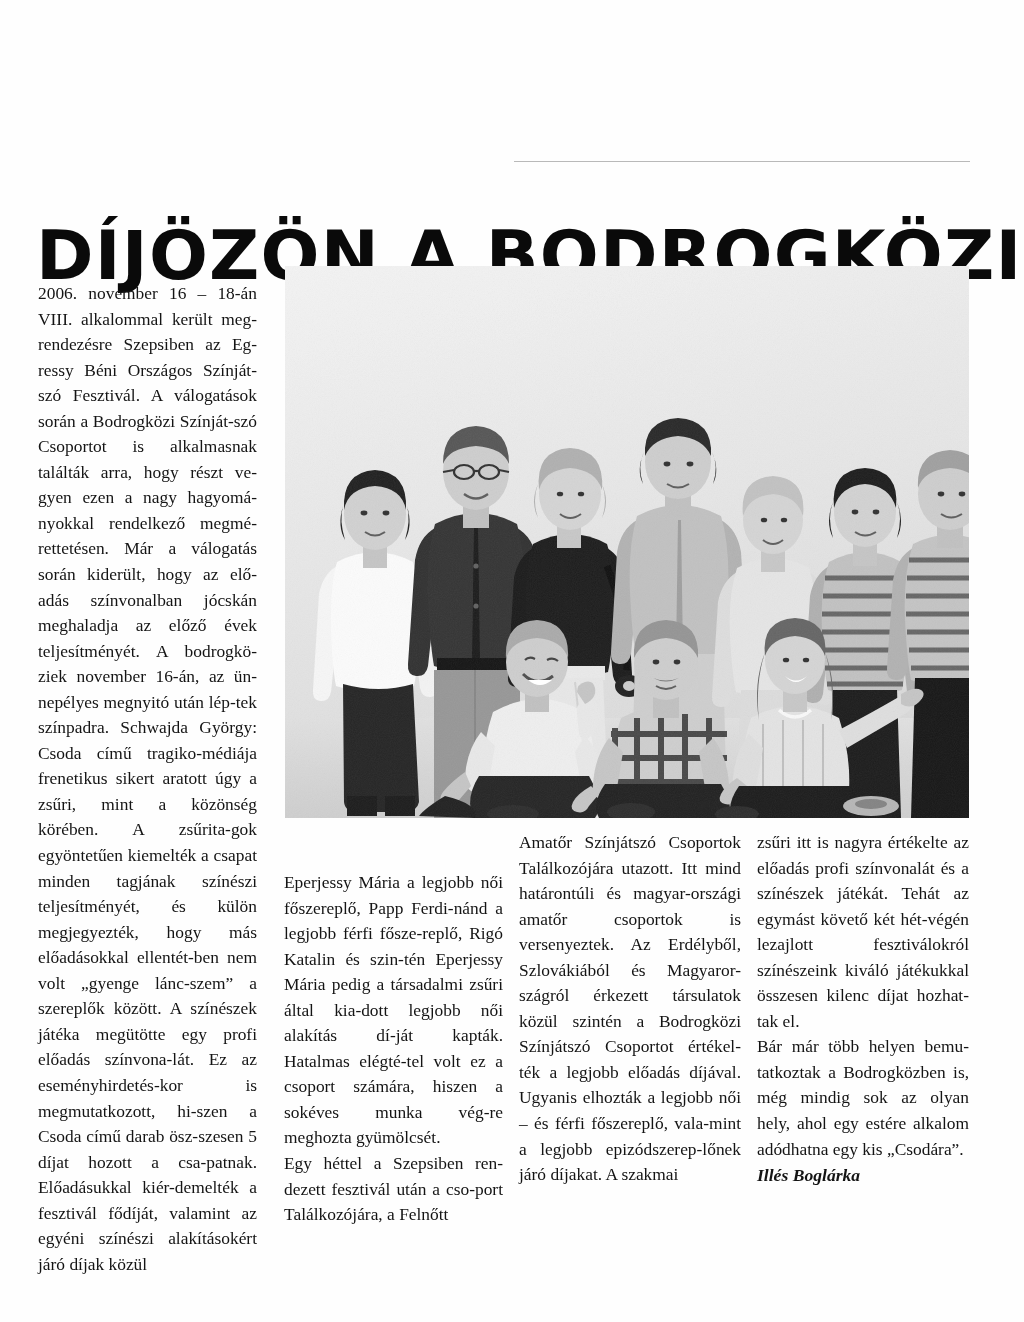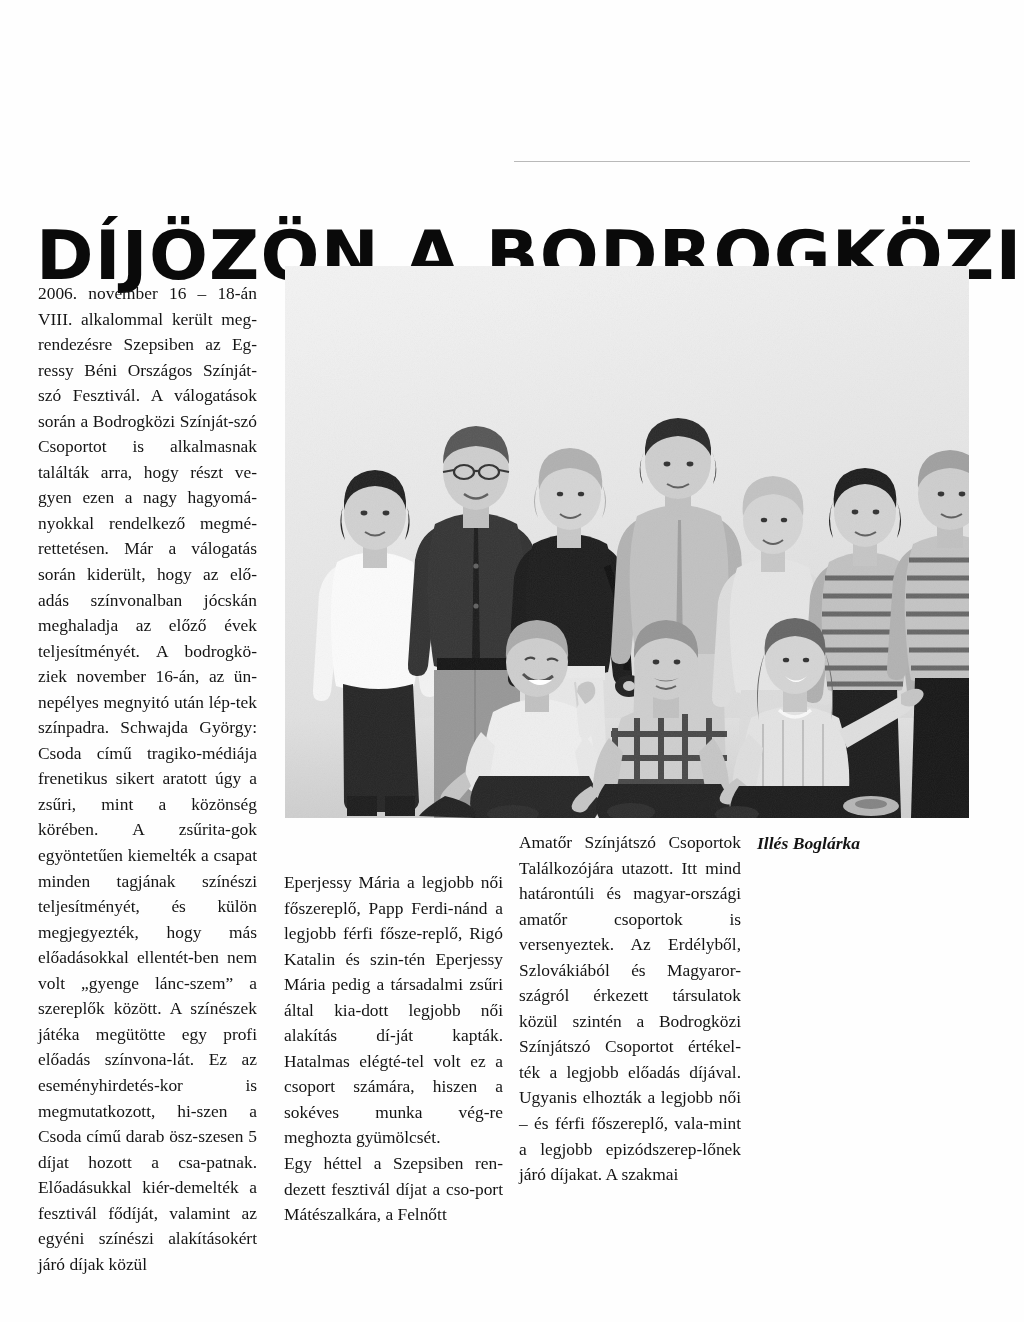--- a/index.html
+++ b/index.html
@@ -366,24 +366,26 @@
       <rect x="0" y="0" width="684" height="552" filter="url(#grain)" fill="#7a736a" opacity="0.5"></rect>
     </svg>
   </figure>
 
   <div class="col" id="col-1">
     <p>2006. november 16 – 18-án VIII. alkalommal került meg-rendezésre Szepsiben az Eg-ressy Béni Országos Színját-szó Fesztivál. A válogatások során a Bodrogközi Színját-szó Csoportot is alkalmasnak találták arra, hogy részt ve-gyen ezen a nagy hagyomá-nyokkal rendelkező megmé-rettetésen. Már a válogatás során kiderült, hogy az elő-adás színvonalban jócskán meghaladja az előző évek teljesítményét. A bodrogkö-ziek november 16-án, az ün-nepélyes megnyitó után lép-tek színpadra. Schwajda György: Csoda című tragiko-médiája frenetikus sikert aratott úgy a zsűri, mint a közönség körében. A zsűrita-gok egyöntetűen kiemelték a csapat minden tagjának színészi teljesítményét, és külön megjegyezték, hogy más előadásokkal ellentét-ben nem volt „gyenge lánc-szem” a szereplők között. A színészek játéka megütötte egy profi előadás színvona-lát. Ez az eseményhirdetés-kor is megmutatkozott, hi-szen a Csoda című darab ösz-szesen 5 díjat hozott a csa-patnak. Előadásukkal kiér-demelték a fesztivál fődíját, valamint az egyéni színészi alakításokért járó díjak közül</p>
   </div>
 
   <div class="col" id="col-2">
     <p>Eperjessy Mária a legjobb női főszereplő, Papp Ferdi-nánd a legjobb férfi fősze-replő, Rigó Katalin és szin-tén Eperjessy Mária pedig a társadalmi zsűri által kia-dott legjobb női alakítás dí-ját kapták. Hatalmas elégté-tel volt ez a csoport számára, hiszen a sokéves munka vég-re meghozta gyümölcsét.</p>
-    <p>Egy héttel a Szepsiben ren-dezett fesztivál díjat a cso-port Mátészalkára, a Felnőtt</p>
+    <p>Egy héttel a Szepsiben ren-dezett fesztivál után a cso-port Találkozójára, a Felnőtt</p>
   </div>
 
   <div class="col" id="col-3">
     <p>Amatőr Színjátszó Csoportok Találkozójára utazott. Itt mind határontúli és magyar-országi amatőr csoportok is versenyeztek. Az Erdélyből, Szlovákiából és Magyaror-szágról érkezett társulatok közül szintén a Bodrogközi Színjátszó Csoportot értékel-ték a legjobb előadás díjával. Ugyanis elhozták a legjobb női – és férfi főszereplő, vala-mint a legjobb epizódszerep-lőnek járó díjakat. A szakmai</p>
   </div>
 
   <div class="col" id="col-4">
+    <p>zsűri itt is nagyra értékelte az előadás profi színvonalát és a színészek játékát. Tehát az egymást követő két hét-végén lezajlott fesztiválokról színészeink kiváló játékukkal összesen kilenc díjat hozhat-tak el.</p>
+    <p>Bár már több helyen bemu-tatkoztak a Bodrogközben is, még mindig sok az olyan hely, ahol egy estére alkalom adódhatna egy kis „Csodára”.</p>
     <span class="byline">Illés Boglárka</span>
   </div>
 
 </div>
 
 </body></html>

